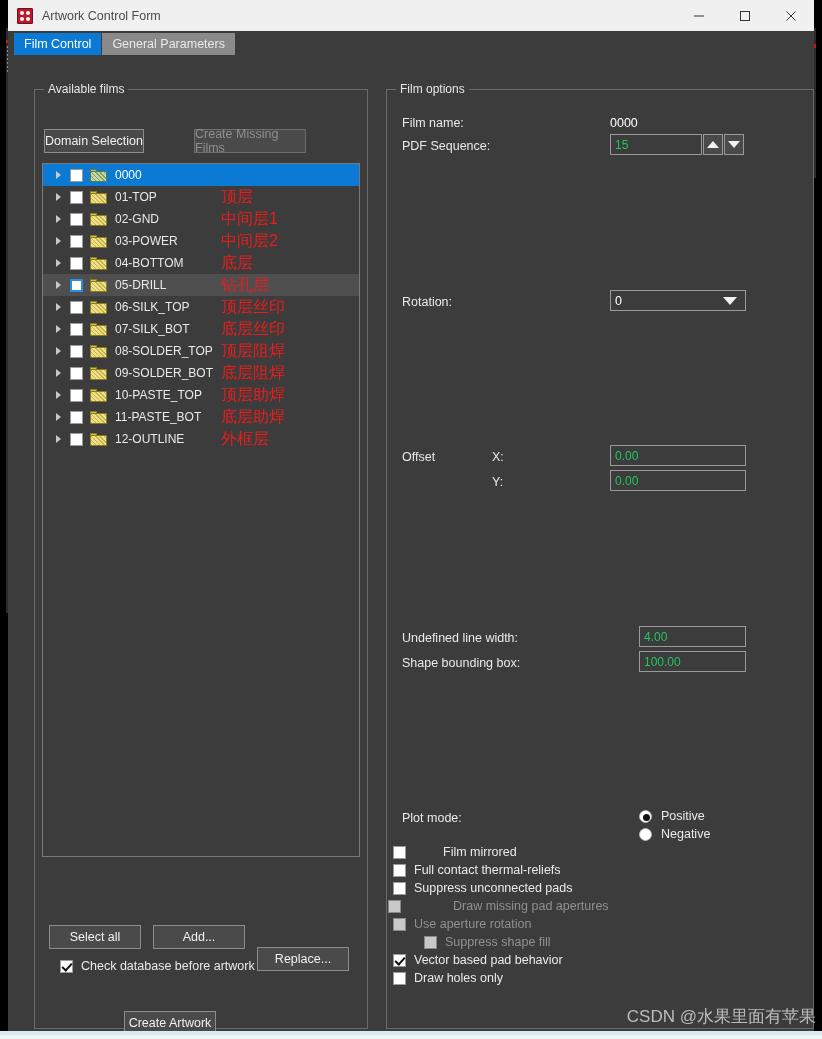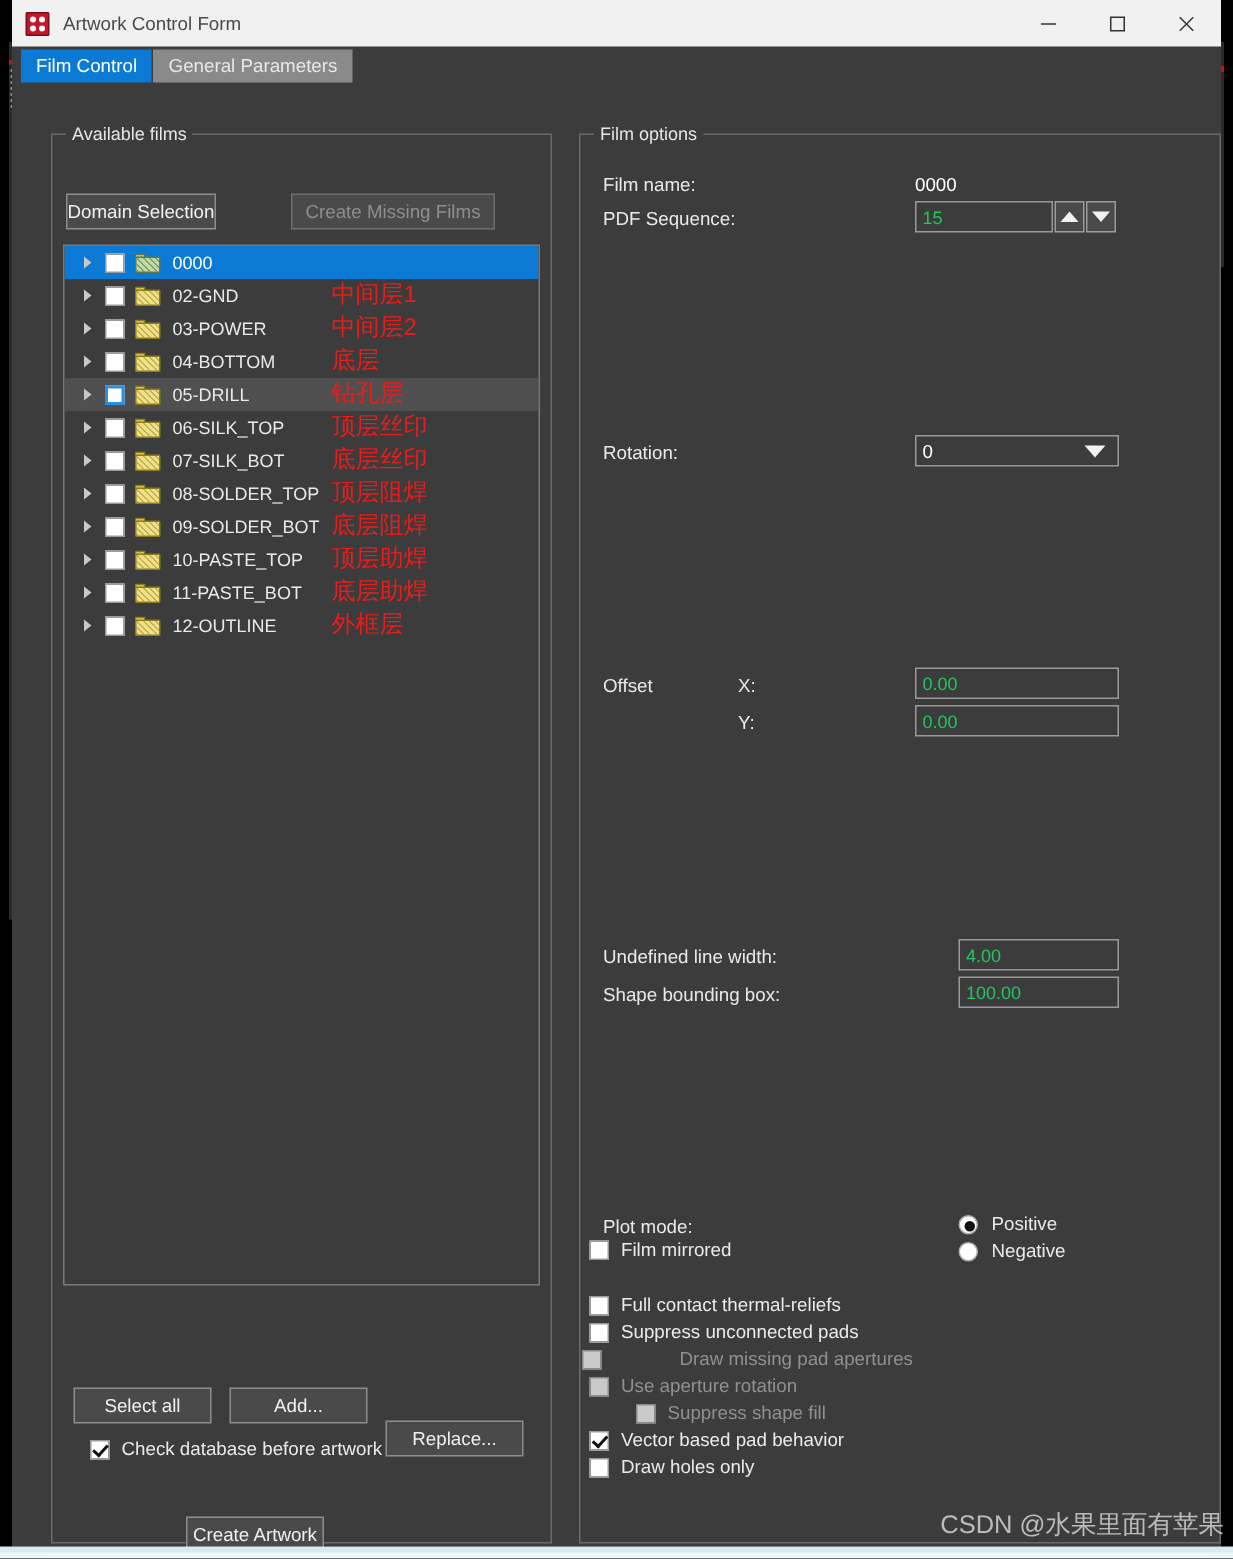--- a/index.html
+++ b/index.html
@@ -84,21 +84,21 @@
   
   .btn {
     background: #4a4a4a; border: 1px solid #8c8c8c; color: #f0f0f0;
     font-size: 12.5px; font-family: "Liberation Sans", sans-serif;
     display: flex; align-items: center; justify-content: center;
     height: 24px; cursor: default;
   }
   .btn.disabled { color: #8e8e8e; border-color: #6e6e6e; }
 
   #btn-domain { position: absolute; left: 9px; top: 39px; width: 100px; }
-  #btn-missing { position: absolute; left: 159px; top: 39px; width: 136px; }
+  #btn-missing { position: absolute; left: 159px; top: 39px; width: 112px; }
 
   
   .treebox {
     position: absolute; left: 7px; top: 73px; width: 318px; height: 694px;
     background: #3c3c3c; border: 1px solid #7a7a7a; overflow: hidden;
   }
   .trow {
     height: 22px; display: flex; align-items: center; padding-left: 8px;
     position: relative;
   }
@@ -277,20 +277,30 @@
               </span>
               <span class="tname">0000</span>
             </div>
             <div class="trow">
               <span class="arrow"></span>
               <span class="cbox"></span>
               <span class="folder">
                 <span class="tab-f"></span>
                 <span class="body-f"></span>
               </span>
+              <span class="tname">01-TOP</span>
+              <span class="tcn">顶层</span>
+            </div>
+            <div class="trow">
+              <span class="arrow"></span>
+              <span class="cbox"></span>
+              <span class="folder">
+                <span class="tab-f"></span>
+                <span class="body-f"></span>
+              </span>
               <span class="tname">02-GND</span>
               <span class="tcn">中间层1</span>
             </div>
             <div class="trow">
               <span class="arrow"></span>
               <span class="cbox"></span>
               <span class="folder">
                 <span class="tab-f"></span>
                 <span class="body-f"></span>
               </span>
@@ -440,21 +450,21 @@
               <span class="radio checked"></span>
               <span class="radio-lab">Positive</span>
             </div>
             <div class="radio-row" style="left: 252px; top: 737px;">
               <span class="radio"></span>
               <span class="radio-lab">Negative</span>
             </div>
           </div>
 
         <div id="opt-checks">
-            <div class="chk-row" style="left: 6px; top: 736px;">
+            <div class="chk-row" style="left: 6px; top: 755px; gap: 29px;">
               <span class="chk"></span>
               <span class="chk-lab">Film mirrored</span>
             </div>
             <div class="chk-row" style="left: 6px; top: 773px;">
               <span class="chk"></span>
               <span class="chk-lab">Full contact thermal-reliefs</span>
             </div>
             <div class="chk-row" style="left: 6px; top: 791px;">
               <span class="chk"></span>
               <span class="chk-lab">Suppress unconnected pads</span>

